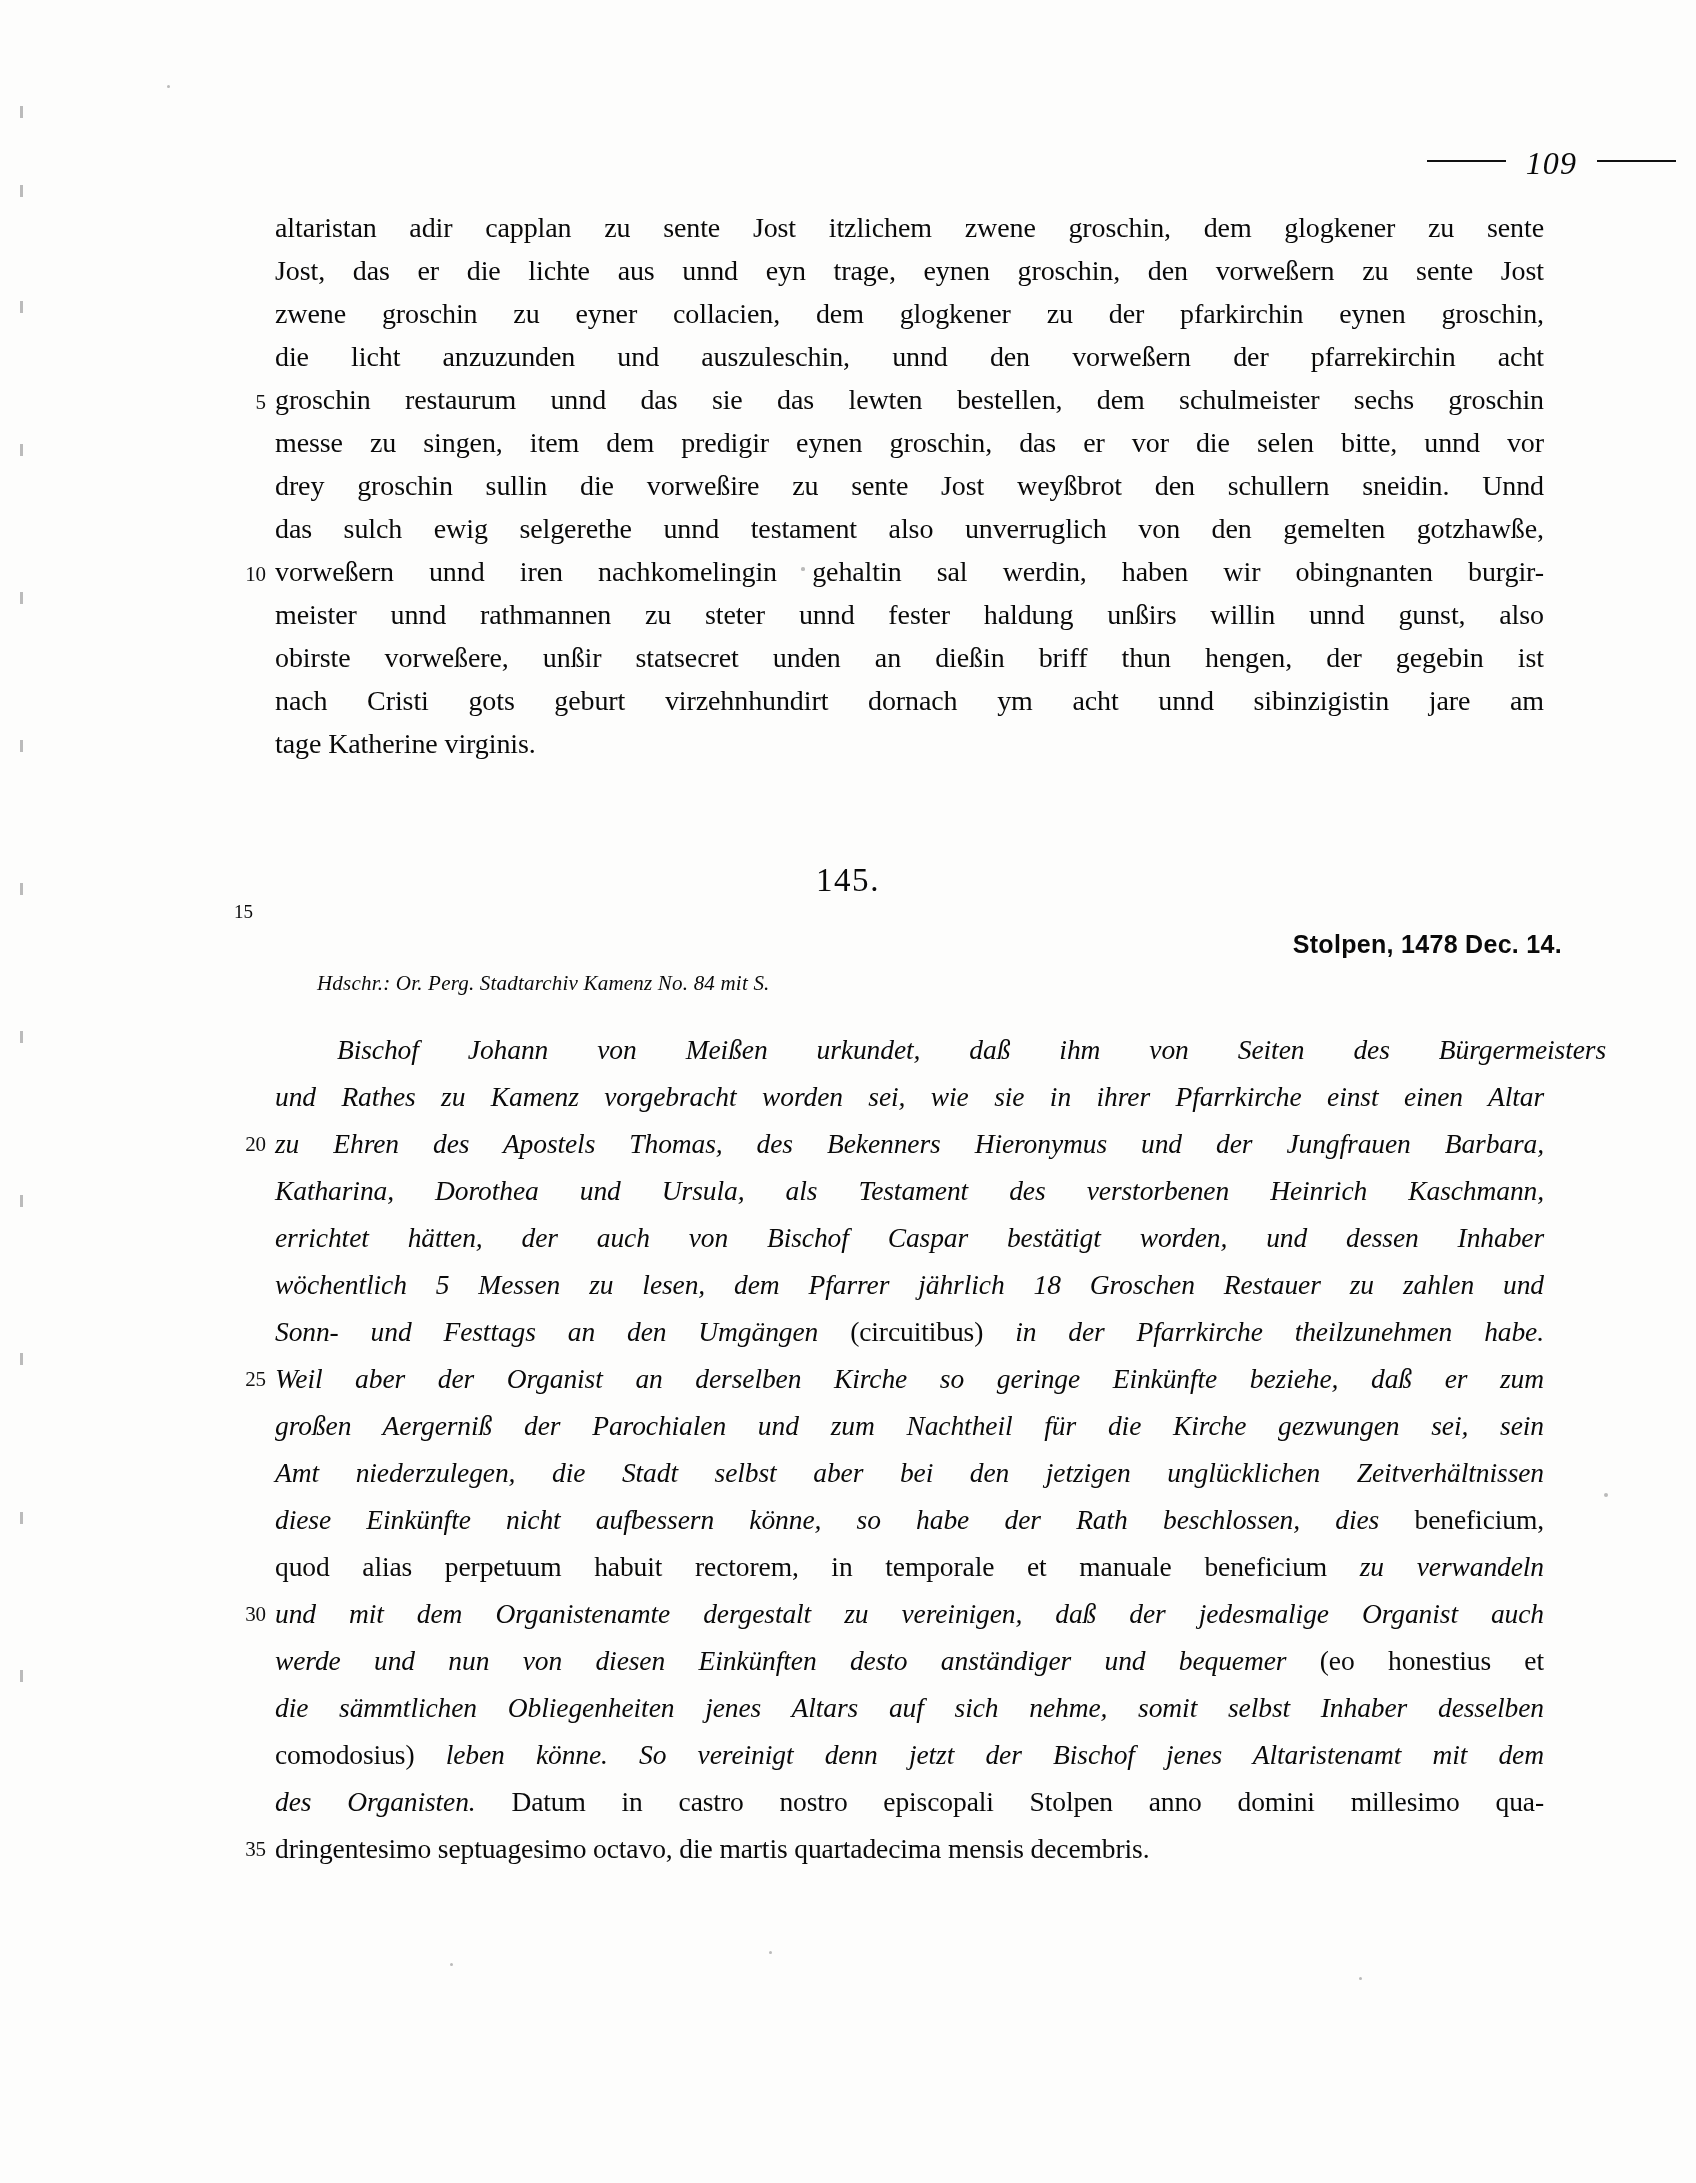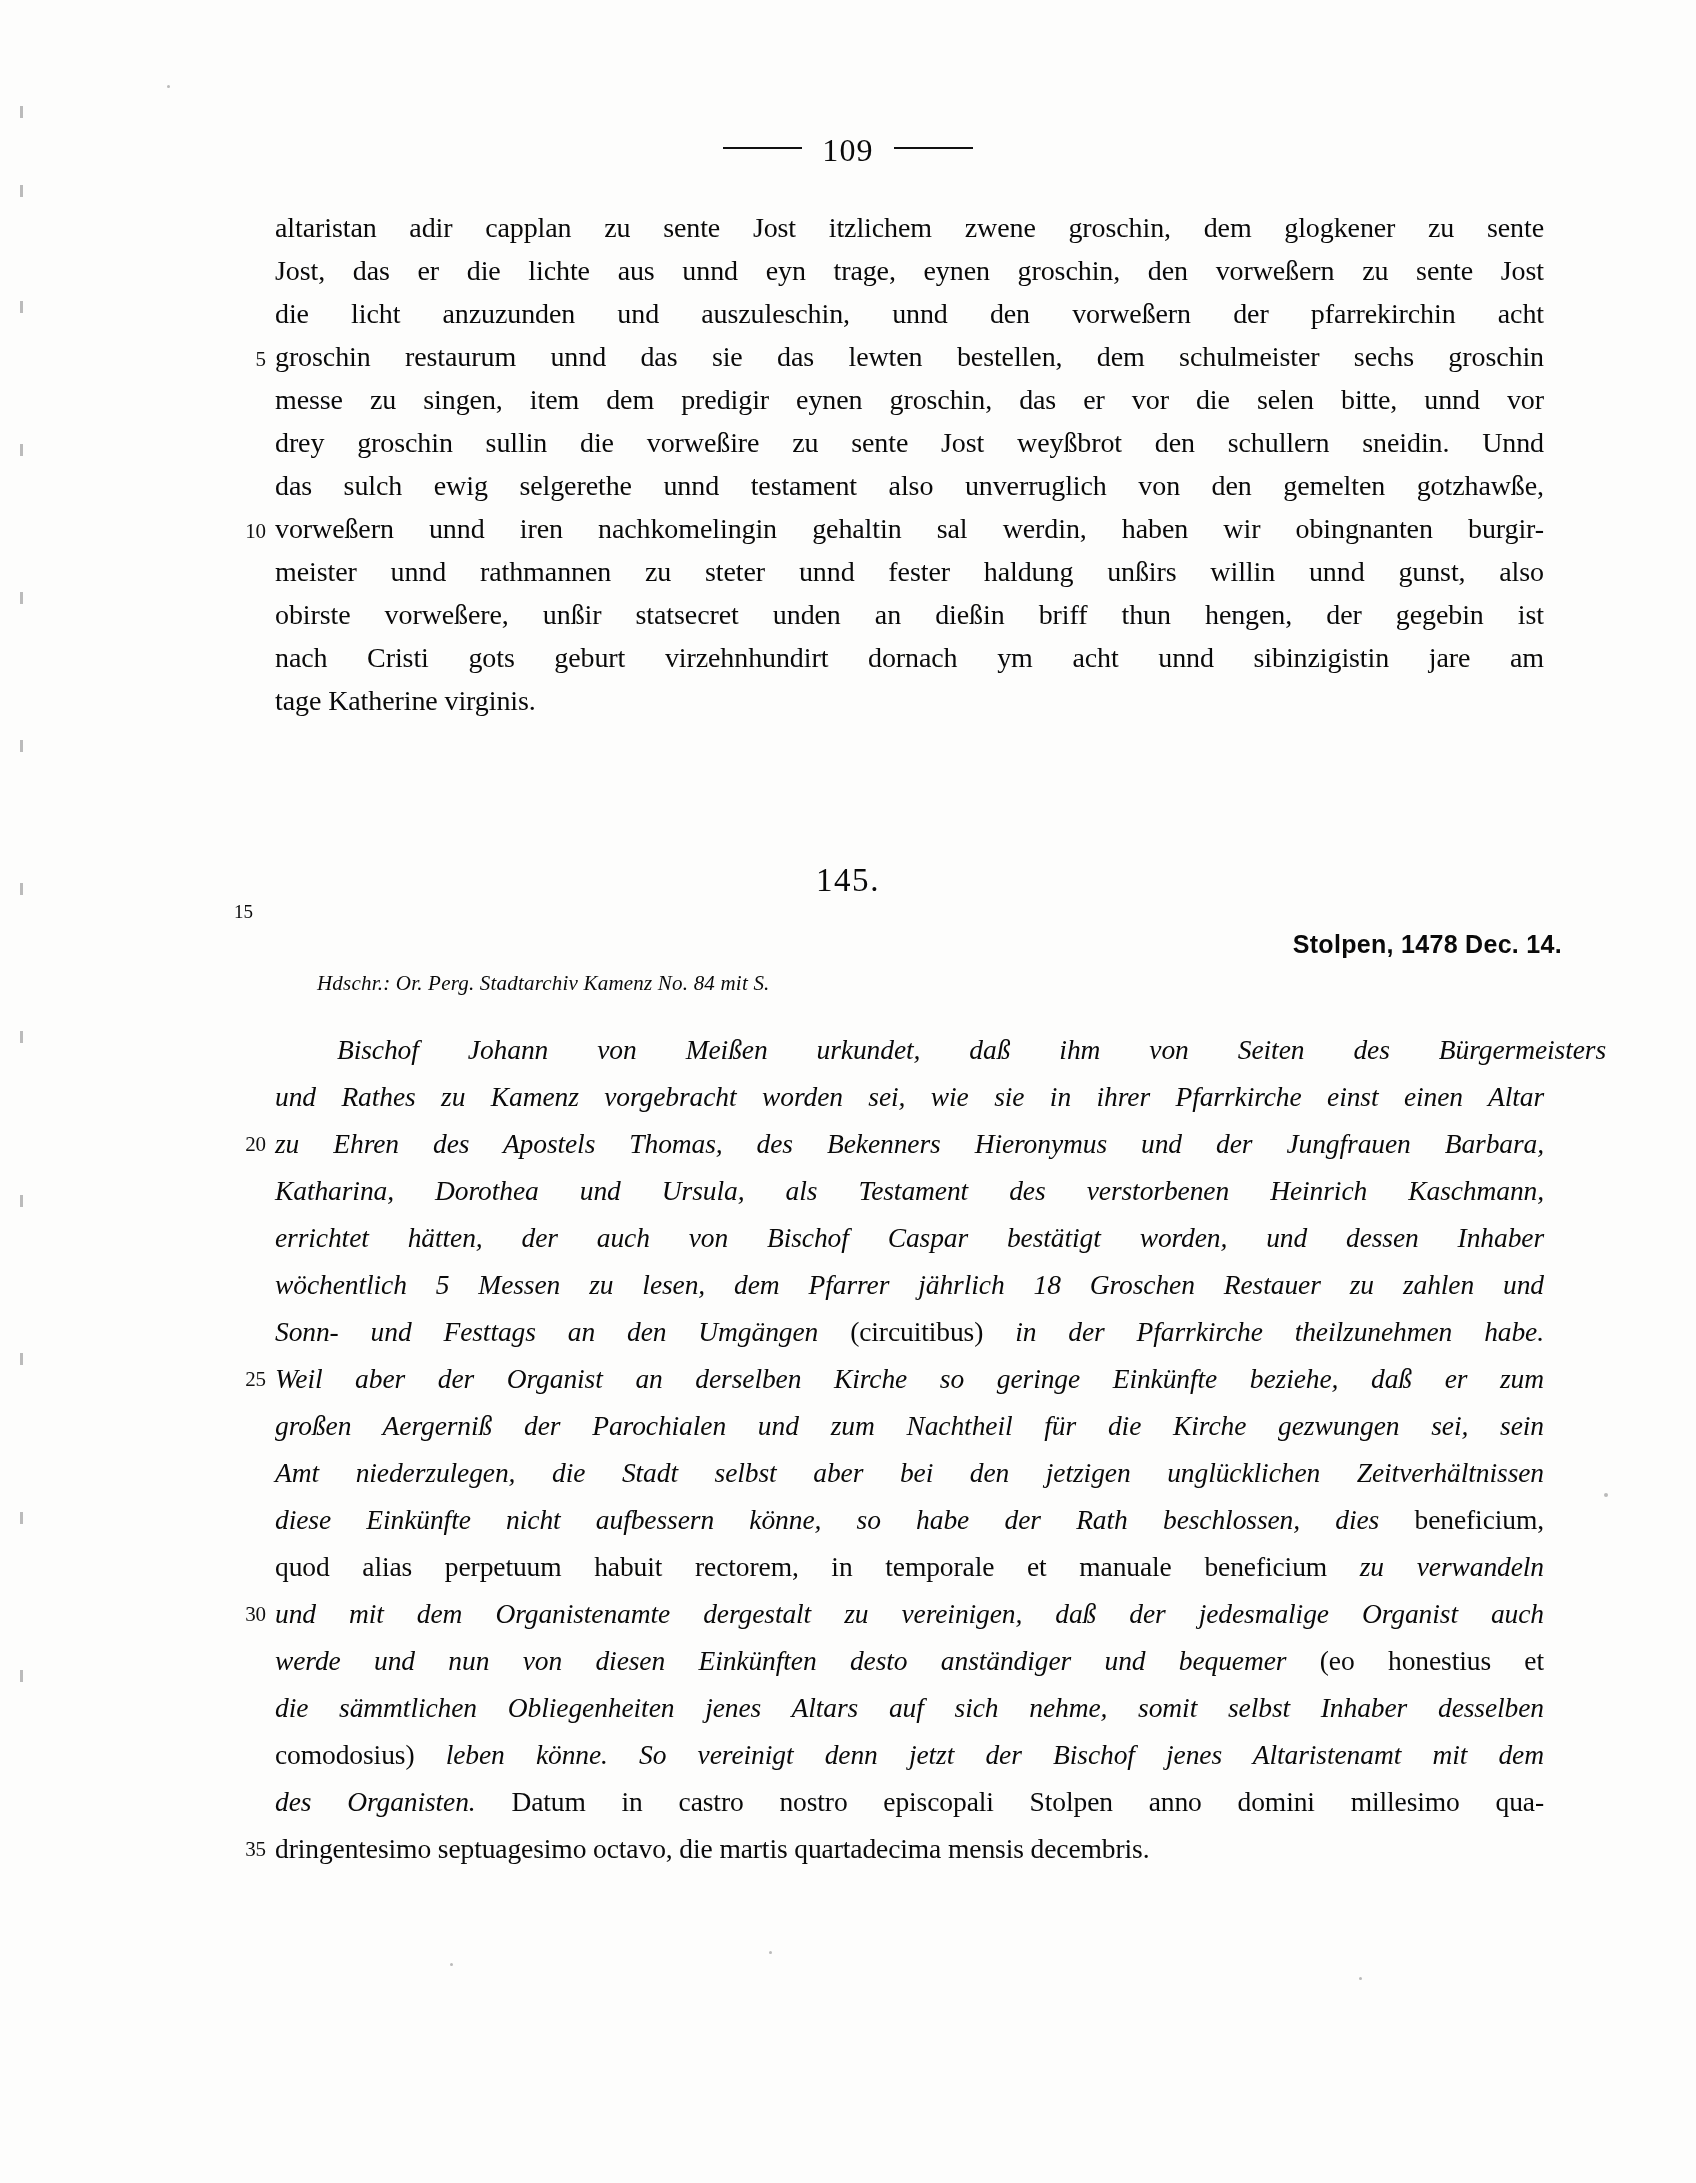--- a/index.html
+++ b/index.html
@@ -18,26 +18,27 @@
 
   .page {
     position: absolute;
     inset: 0;
     background: #fdfdfc;
   }
 
   
   .running-head {
     position: absolute;
-    top: 132px;
+    top: 145px;
     left: 0;
     right: 0;
-    text-align: center;
+    text-align: right;
     font-size: 31px;
     letter-spacing: 1.1px;
+    font-style: italic;
   }
   .running-head .rule {
     display: inline-block;
     width: 79px;
     border-top: 2.6px solid #111;
     vertical-align: middle;
     margin: 0 20px;
     position: relative;
     top: -6.3px;
   }
@@ -195,20 +196,21 @@
   <div class="speck" style="left:450px;top:1963px;width:3.2px;height:3.2px;"></div>
   <div class="speck" style="left:1359px;top:1977px;width:3.2px;height:3.2px;"></div>
 
   <div class="running-head">
     <span class="rule"></span><span class="folio">109</span><span class="rule"></span>
   </div>
 
   <div class="textblock" id="doc-a">
       <div class="line"><span class="content just">altaristan adir capplan zu sente Jost itzlichem zwene groschin, dem glogkener zu sente</span></div>
       <div class="line"><span class="content just">Jost, das er die lichte aus unnd eyn trage, eynen groschin, den vorweßern zu sente Jost</span></div>
+      <div class="line"><span class="content just">zwene groschin zu eyner collacien, dem glogkener zu der pfarkirchin eynen groschin,</span></div>
       <div class="line"><span class="content just">die licht anzuzunden und auszuleschin, unnd den vorweßern der pfarrekirchin acht</span></div>
       <div class="line"><span class="lineno">5</span><span class="content just">groschin restaurum unnd das sie das lewten bestellen, dem schulmeister sechs groschin</span></div>
       <div class="line"><span class="content just">messe zu singen, item dem predigir eynen groschin, das er vor die selen bitte, unnd vor</span></div>
       <div class="line"><span class="content just">drey groschin sullin die vorweßire zu sente Jost weyßbrot den schullern sneidin.  Unnd</span></div>
       <div class="line"><span class="content just">das sulch ewig selgerethe unnd testament also unverruglich von den gemelten gotzhawße,</span></div>
       <div class="line"><span class="lineno">10</span><span class="content just">vorweßern unnd iren nachkomelingin gehaltin sal werdin, haben wir obingnanten burgir-</span></div>
       <div class="line"><span class="content just">meister unnd rathmannen zu steter unnd fester haldung unßirs willin unnd gunst, also</span></div>
       <div class="line"><span class="content just">obirste vorweßere, unßir statsecret unden an dießin briff thun hengen, der gegebin ist</span></div>
       <div class="line"><span class="content just">nach Cristi gots geburt virzehnhundirt dornach ym acht unnd sibinzigistin jare am</span></div>
       <div class="line"><span class="content lastline">tage Katherine virginis.</span></div>

